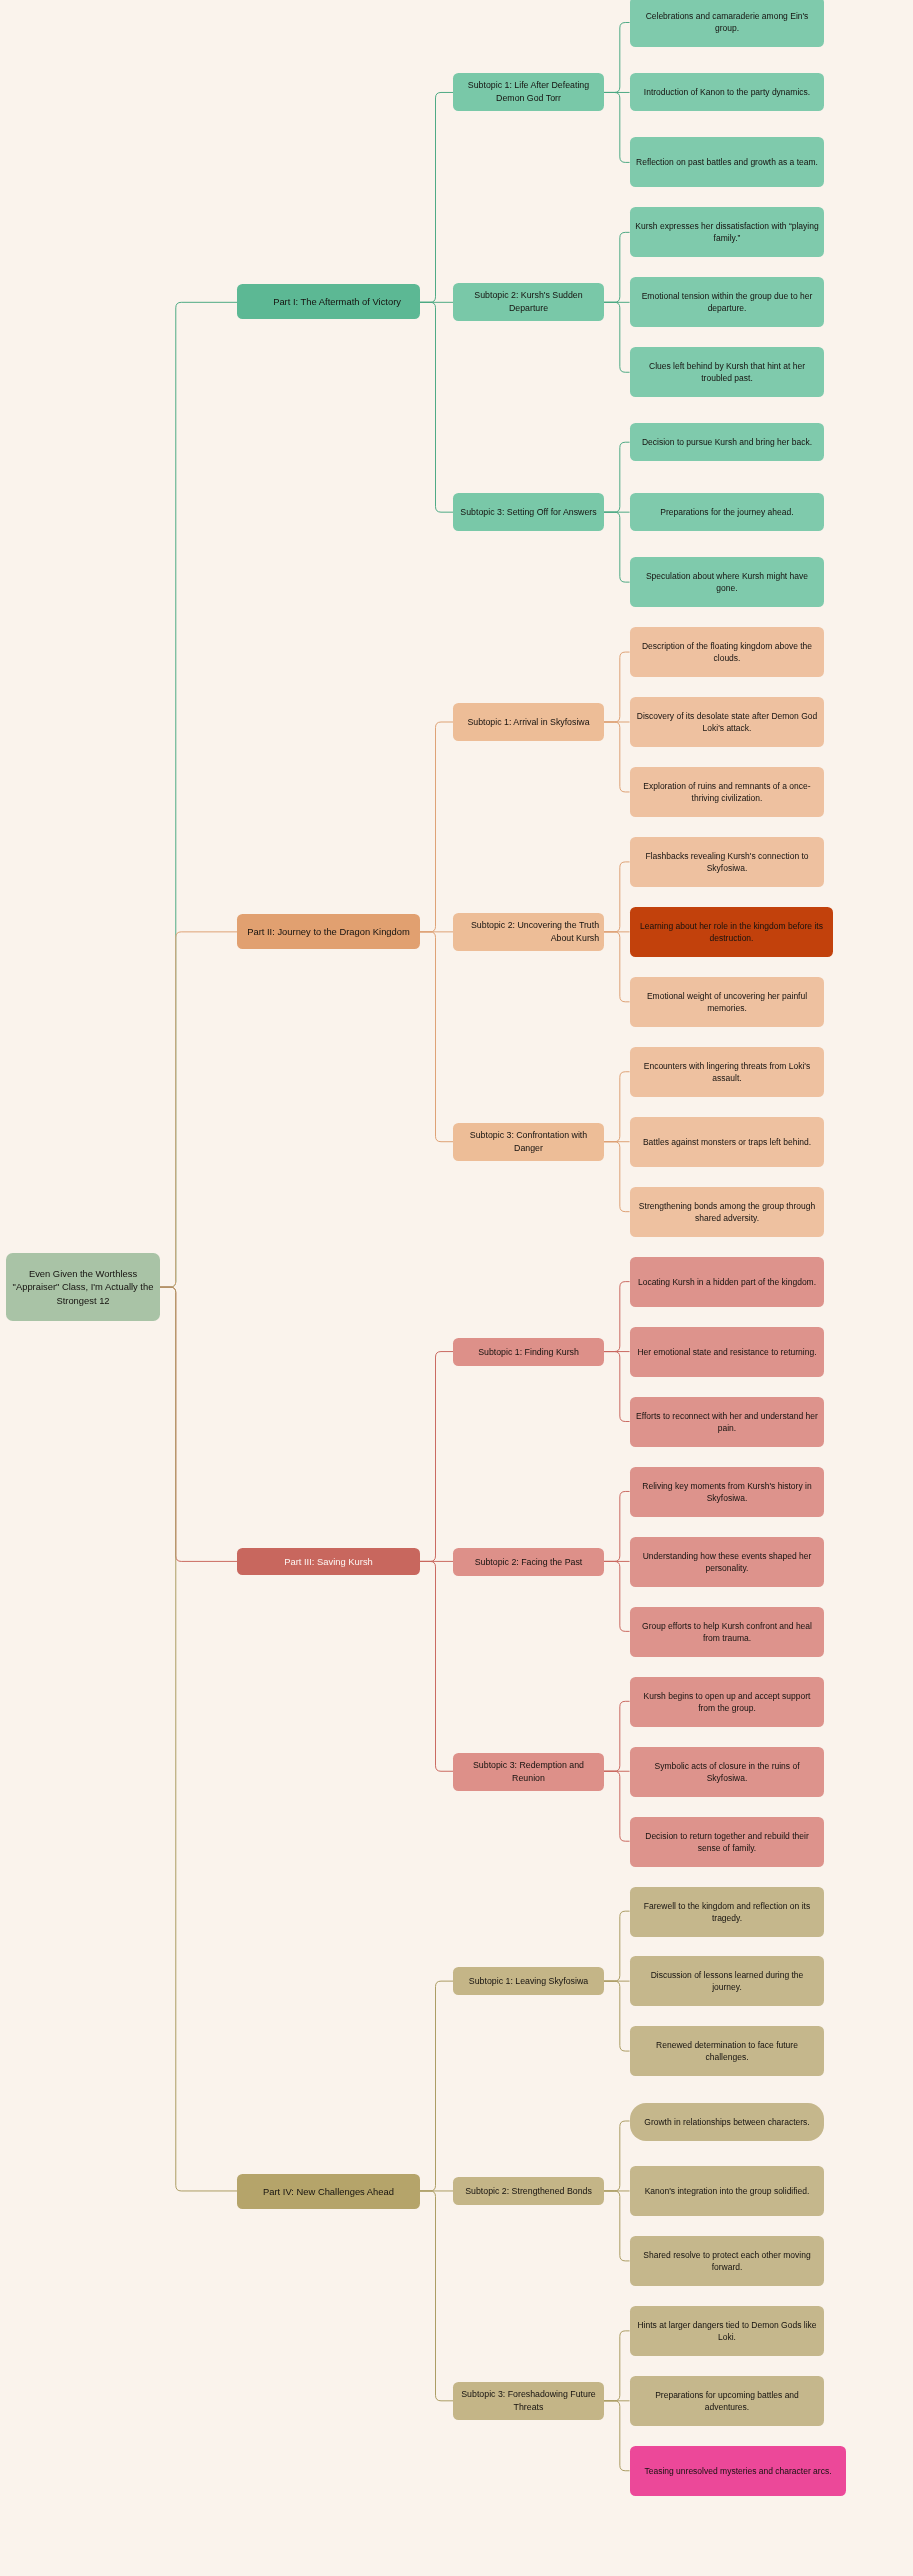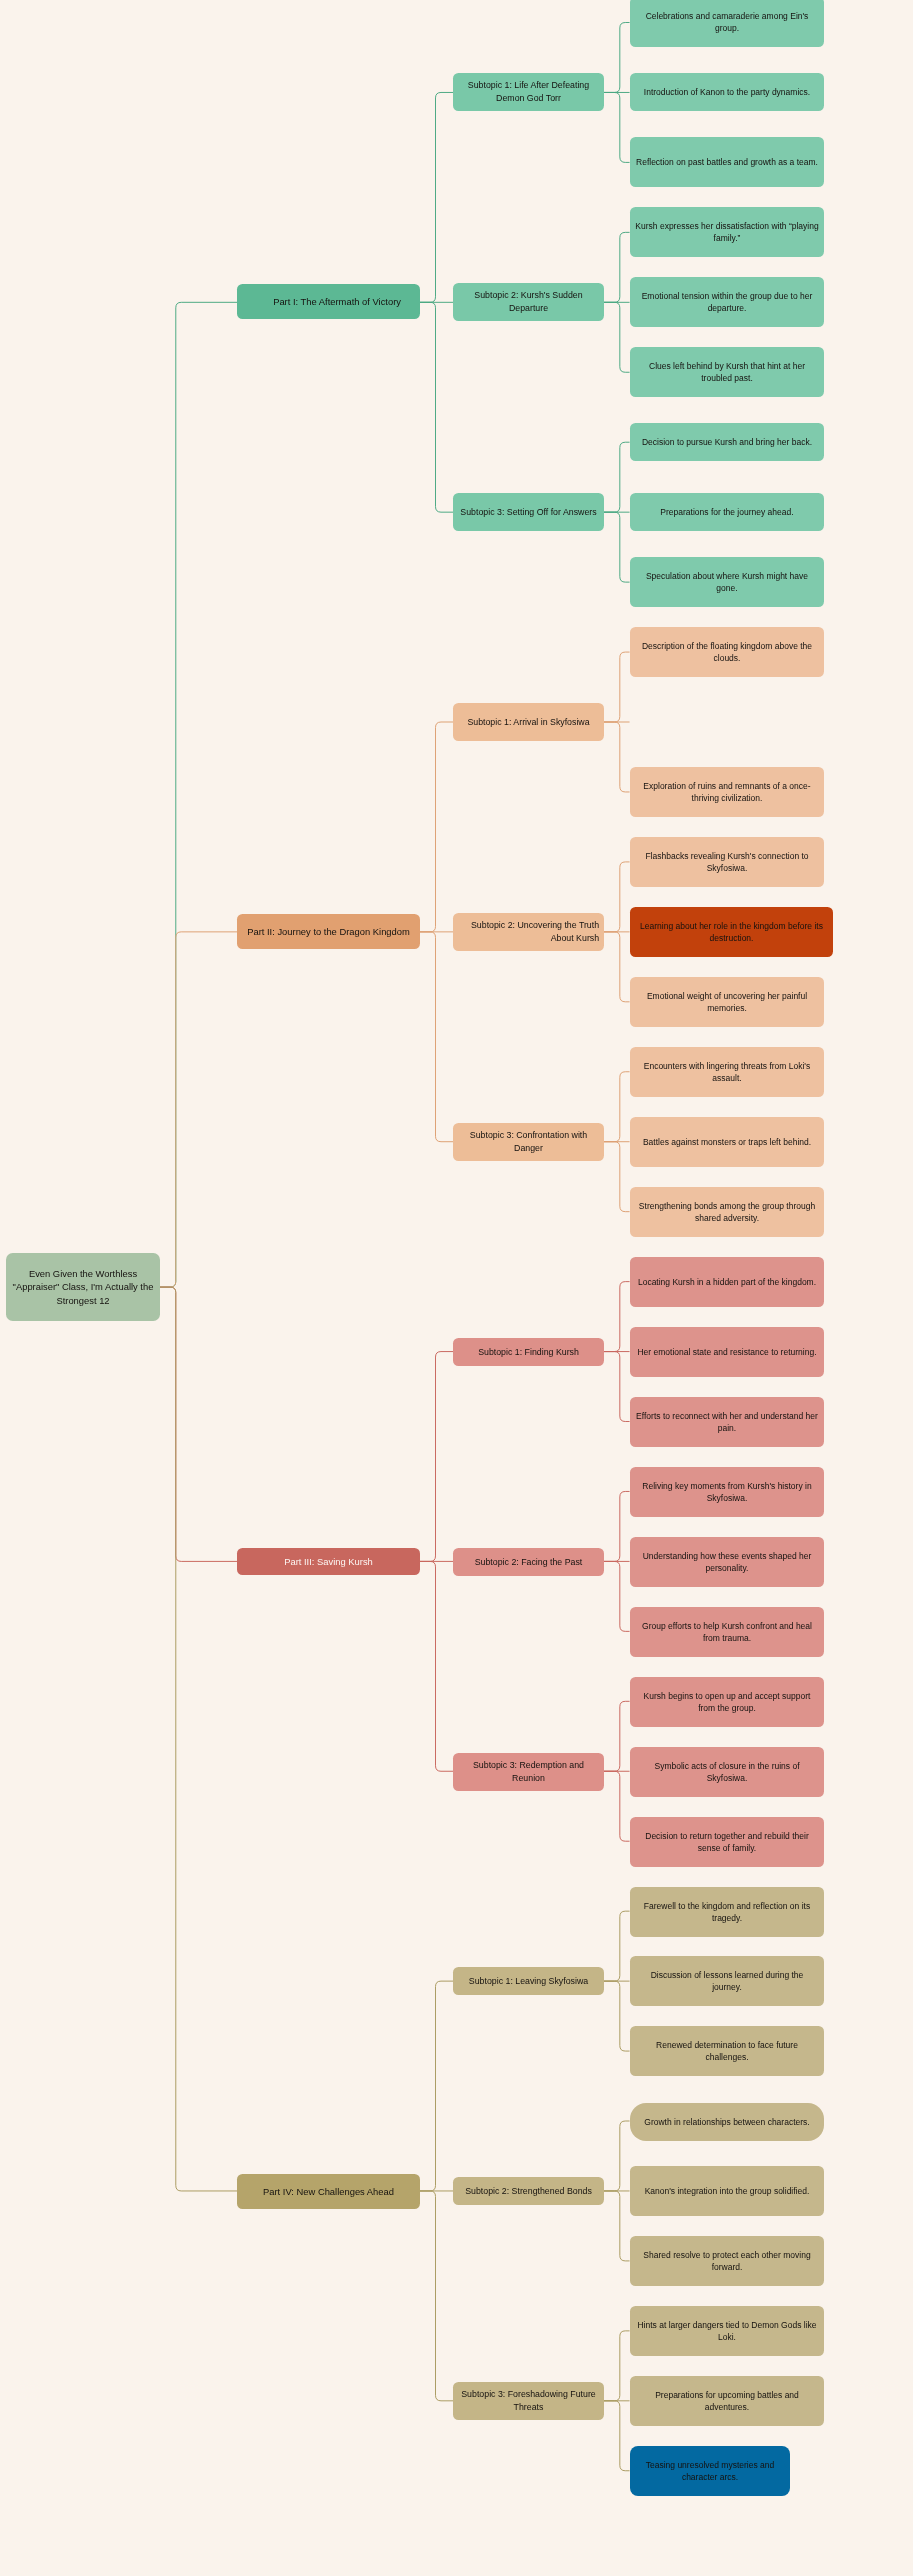--- a/index.html
+++ b/index.html
@@ -109,20 +109,21 @@
     <div class="node node-leaf" style="left: 630px; width: 194px; top: 207px; height: 50px; background: rgb(127, 202, 172);">Kursh expresses her dissatisfaction with “playing family.”</div>
     <div class="node node-leaf" style="left: 630px; width: 194px; top: 277px; height: 50px; background: rgb(127, 202, 172);">Emotional tension within the group due to her departure.</div>
     <div class="node node-leaf" style="left: 630px; width: 194px; top: 347px; height: 50px; background: rgb(127, 202, 172);">Clues left behind by Kursh that hint at her troubled past.</div>
     <div class="node node-sub" style="left: 453px; width: 151px; top: 283px; height: 38px; background: rgb(121, 200, 168);">Subtopic 2: Kursh's Sudden Departure</div>
     <div class="node node-leaf" style="left: 630px; width: 194px; top: 423px; height: 38px; background: rgb(127, 202, 172);">Decision to pursue Kursh and bring her back.</div>
     <div class="node node-leaf" style="left: 630px; width: 194px; top: 493px; height: 38px; background: rgb(127, 202, 172);">Preparations for the journey ahead.</div>
     <div class="node node-leaf" style="left: 630px; width: 194px; top: 557px; height: 50px; background: rgb(127, 202, 172);">Speculation about where Kursh might have gone.</div>
     <div class="node node-sub" style="left: 453px; width: 151px; top: 493px; height: 38px; background: rgb(121, 200, 168);">Subtopic 3: Setting Off for Answers</div>
     <div class="node node-branch" style="left: 237px; width: 183px; top: 284px; height: 35px; background: rgb(92, 184, 148); padding-left: 22px;">Part I: The Aftermath of Victory</div>
     <div class="node node-leaf" style="left: 630px; width: 194px; top: 627px; height: 50px; background: rgb(238, 193, 160);">Description of the floating kingdom above the clouds.</div>
+    <div class="node node-leaf" style="left: 630px; width: 194px; top: 697px; height: 50px; background: rgb(238, 193, 160);">Discovery of its desolate state after Demon God Loki's attack.</div>
     <div class="node node-leaf" style="left: 630px; width: 194px; top: 767px; height: 50px; background: rgb(238, 193, 160);">Exploration of ruins and remnants of a once-thriving civilization.</div>
     <div class="node node-sub" style="left: 453px; width: 151px; top: 703px; height: 38px; background: rgb(237, 189, 151);">Subtopic 1: Arrival in Skyfosiwa</div>
     <div class="node node-leaf" style="left: 630px; width: 194px; top: 837px; height: 50px; background: rgb(238, 193, 160);">Flashbacks revealing Kursh's connection to Skyfosiwa.</div>
     <div class="node node-leaf" style="left: 630px; width: 203px; top: 907px; height: 50px; background: #c2410c;">Learning about her role in the kingdom before its destruction.</div>
     <div class="node node-leaf" style="left: 630px; width: 194px; top: 977px; height: 50px; background: rgb(238, 193, 160);">Emotional weight of uncovering her painful memories.</div>
     <div class="node node-sub" style="left: 453px; width: 151px; top: 913px; height: 38px; background: rgb(237, 189, 151); text-align: right;">Subtopic 2: Uncovering the Truth About Kursh</div>
     <div class="node node-leaf" style="left: 630px; width: 194px; top: 1047px; height: 50px; background: rgb(238, 193, 160);">Encounters with lingering threats from Loki's assault.</div>
     <div class="node node-leaf" style="left: 630px; width: 194px; top: 1117px; height: 50px; background: rgb(238, 193, 160);">Battles against monsters or traps left behind.</div>
     <div class="node node-leaf" style="left: 630px; width: 194px; top: 1187px; height: 50px; background: rgb(238, 193, 160);">Strengthening bonds among the group through shared adversity.</div>
     <div class="node node-sub" style="left: 453px; width: 151px; top: 1123px; height: 38px; background: rgb(237, 189, 151);">Subtopic 3: Confrontation with Danger</div>
@@ -143,18 +144,18 @@
     <div class="node node-leaf" style="left: 630px; width: 194px; top: 1887px; height: 50px; background: rgb(197, 183, 140);">Farewell to the kingdom and reflection on its tragedy.</div>
     <div class="node node-leaf" style="left: 630px; width: 194px; top: 1956px; height: 50px; background: rgb(197, 183, 140);">Discussion of lessons learned during the journey.</div>
     <div class="node node-leaf" style="left: 630px; width: 194px; top: 2026px; height: 50px; background: rgb(197, 183, 140);">Renewed determination to face future challenges.</div>
     <div class="node node-sub" style="left: 453px; width: 151px; top: 1967px; height: 28px; background: rgb(196, 181, 135);">Subtopic 1: Leaving Skyfosiwa</div>
     <div class="node node-leaf" style="left: 630px; width: 194px; top: 2103px; height: 38px; background: rgb(197, 183, 140); border-radius: 16px;">Growth in relationships between characters.</div>
     <div class="node node-leaf" style="left: 630px; width: 194px; top: 2166px; height: 50px; background: rgb(197, 183, 140);">Kanon's integration into the group solidified.</div>
     <div class="node node-leaf" style="left: 630px; width: 194px; top: 2236px; height: 50px; background: rgb(197, 183, 140);">Shared resolve to protect each other moving forward.</div>
     <div class="node node-sub" style="left: 453px; width: 151px; top: 2177px; height: 28px; background: rgb(196, 181, 135);">Subtopic 2: Strengthened Bonds</div>
     <div class="node node-leaf" style="left: 630px; width: 194px; top: 2306px; height: 50px; background: rgb(197, 183, 140);">Hints at larger dangers tied to Demon Gods like Loki.</div>
     <div class="node node-leaf" style="left: 630px; width: 194px; top: 2376px; height: 50px; background: rgb(197, 183, 140);">Preparations for upcoming battles and adventures.</div>
-    <div class="node node-leaf" style="left: 630px; width: 160px; top: 2446px; height: 50px; background: #0369a1; border-radius: 8px;">Teasing unresolved mysteries and character arcs.</div>
+    <div class="node node-leaf" style="left: 630px; width: 216px; top: 2446px; height: 50px; background: #ec4899;">Teasing unresolved mysteries and character arcs.</div>
     <div class="node node-sub" style="left: 453px; width: 151px; top: 2382px; height: 38px; background: rgb(196, 181, 135);">Subtopic 3: Foreshadowing Future Threats</div>
     <div class="node node-branch" style="left: 237px; width: 183px; top: 2174px; height: 35px; background: rgb(181, 164, 106);">Part IV: New Challenges Ahead</div>
     <div class="node node-root" style="left: 6px; width: 154px; top: 1253px; height: 68px; background: rgb(169, 195, 166);">Even Given the Worthless "Appraiser" Class, I'm Actually the Strongest 12</div>
   </div>
 
 
 </body></html>

